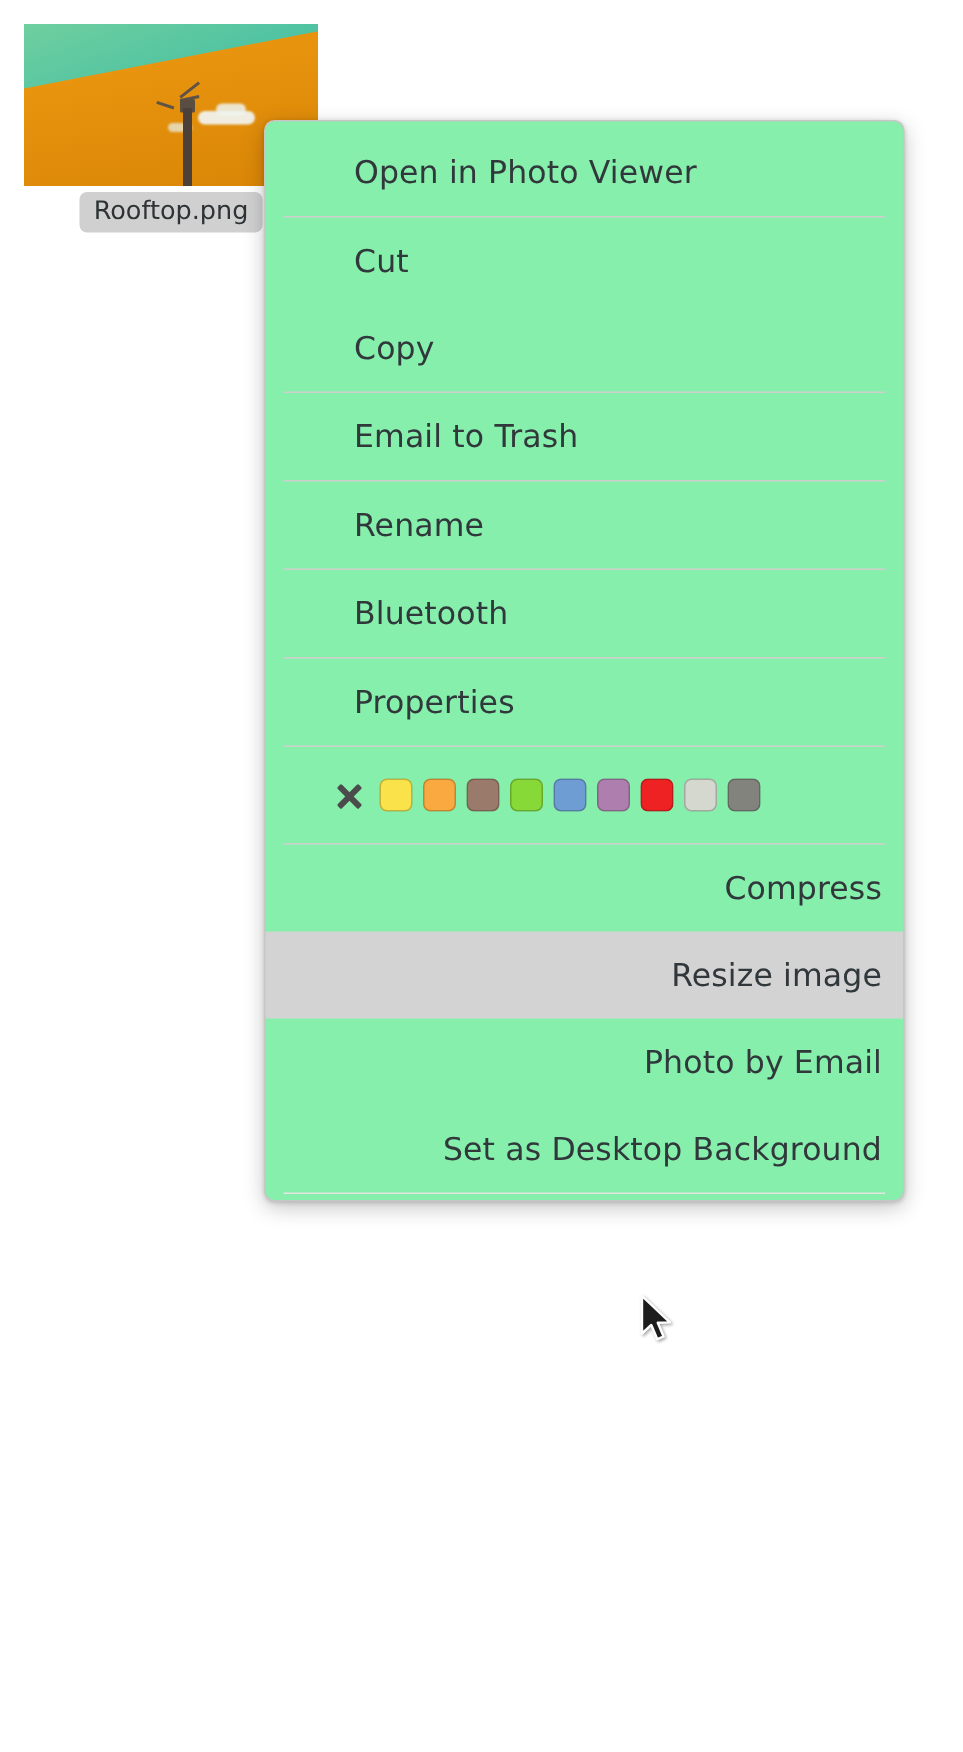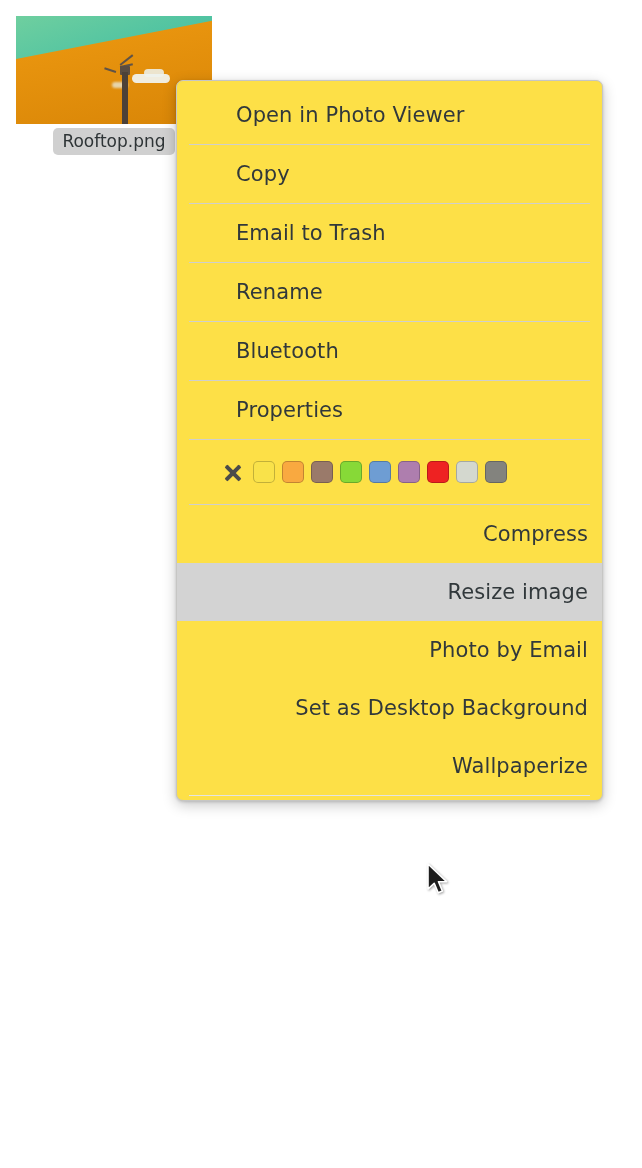--- a/index.html
+++ b/index.html
@@ -122,21 +122,21 @@
     line-height: 20px;
     white-space: nowrap;
   }
 
   
   #context-menu {
     position: absolute;
     left: 176px;
     top: 80px;
     width: 427px;
-    background: #fde047;
+    background: #86efac;
     border: 1px solid #c6c6c4;
     border-radius: 7px;
     box-shadow: 0 4px 14px rgba(0,0,0,0.22), 0 1px 3px rgba(0,0,0,0.16);
     padding: 5px 0 4px 0;
     box-sizing: border-box;
   }
   .menu-item {
     height: 58px;
     display: flex;
     align-items: center;
@@ -243,20 +243,23 @@
 
   <div id="context-menu">
 
     <div class="menu-item">
       <span class="label">Open in Photo Viewer</span>
     </div>
 
     <div class="separator"></div>
 
     <div class="menu-item">
+      <span class="label">Cut</span>
+    </div>
+    <div class="menu-item">
       <span class="label">Copy</span>
     </div>
 
     <div class="separator"></div>
 
     <div class="menu-item">
       <span class="label">Email to Trash</span>
     </div>
 
     <div class="separator"></div>
@@ -299,23 +302,20 @@
     </div>
     <div class="menu-item compact highlight">
       <span class="label">Resize image</span>
     </div>
     <div class="menu-item compact">
       <span class="label">Photo by Email</span>
     </div>
     <div class="menu-item compact">
       <span class="label">Set as Desktop Background</span>
     </div>
-    <div class="menu-item compact">
-      <span class="label">Wallpaperize</span>
-    </div>
 
     <div class="separator faint"></div>
   </div>
 
   <svg id="mouse-cursor" viewBox="0 0 26 34" xmlns="http://www.w3.org/2000/svg">
     <path d="M2,1 L2,26 L8.2,20.3 L12.2,29.8 L16.4,28.0 L12.5,18.8 L20.6,18.6 Z" fill="#1d1d1d" stroke="#ffffff" stroke-width="1.6" stroke-linejoin="round"></path>
   </svg>
 
 </div>
 

